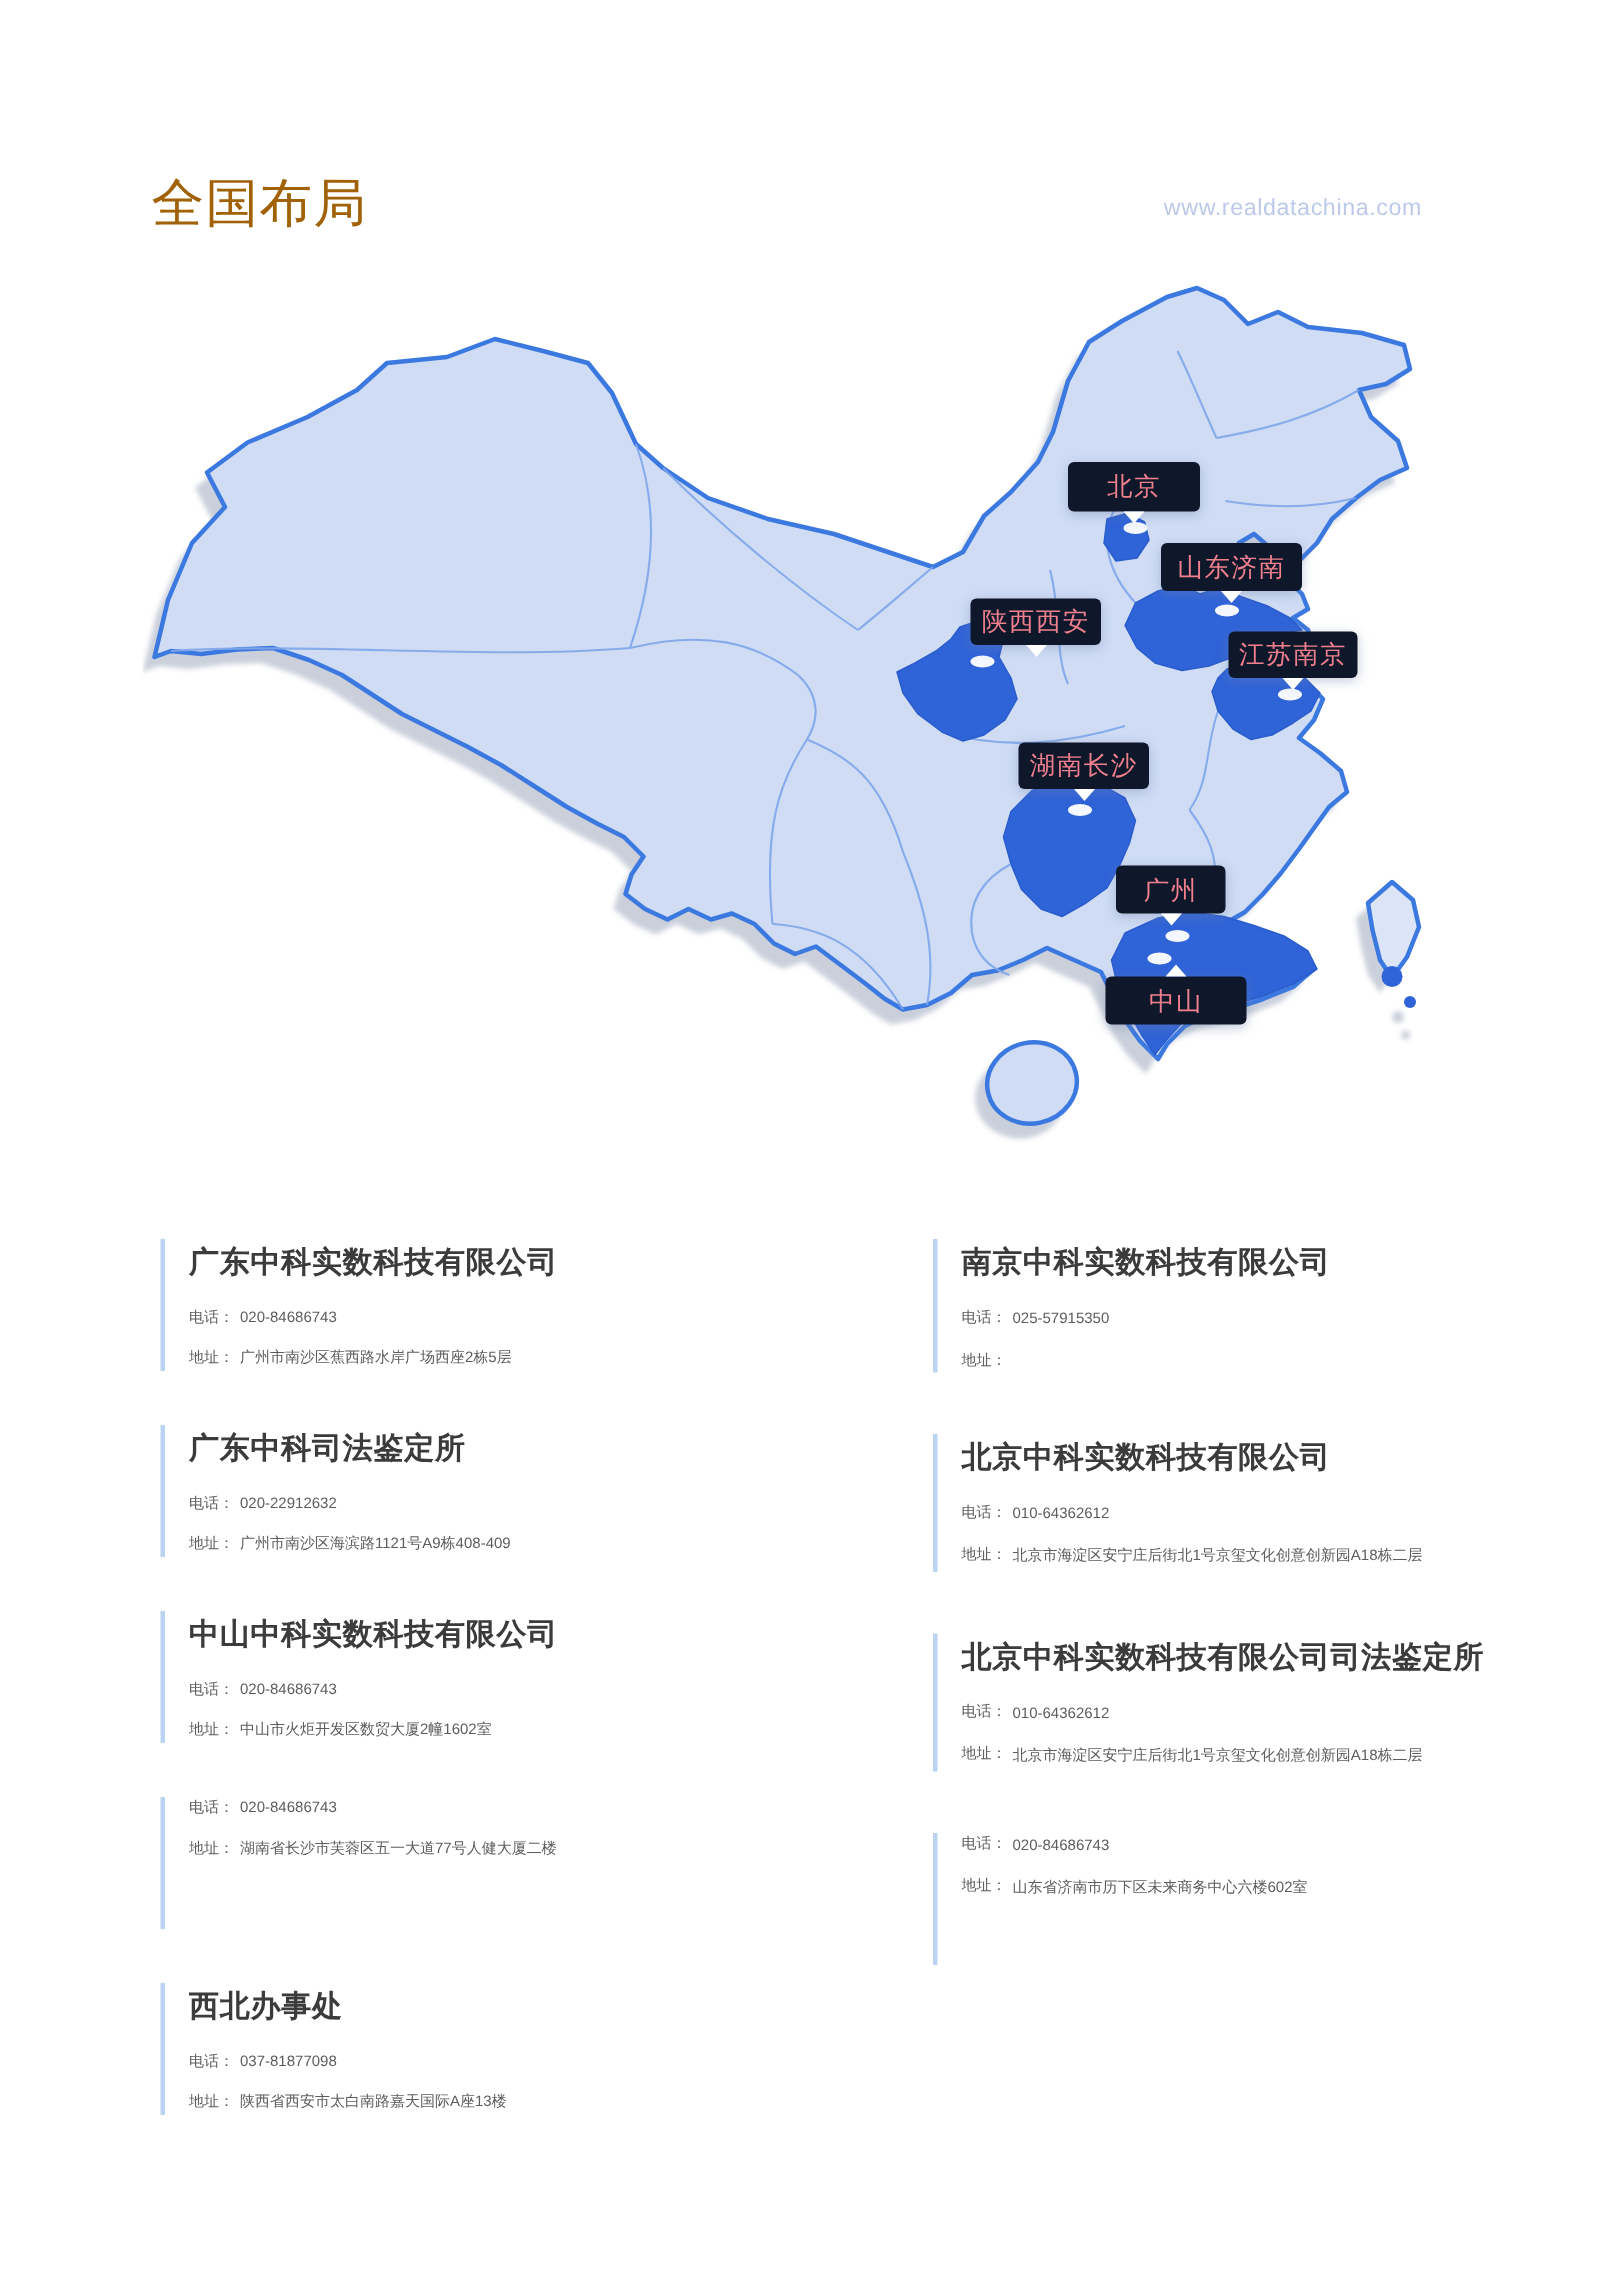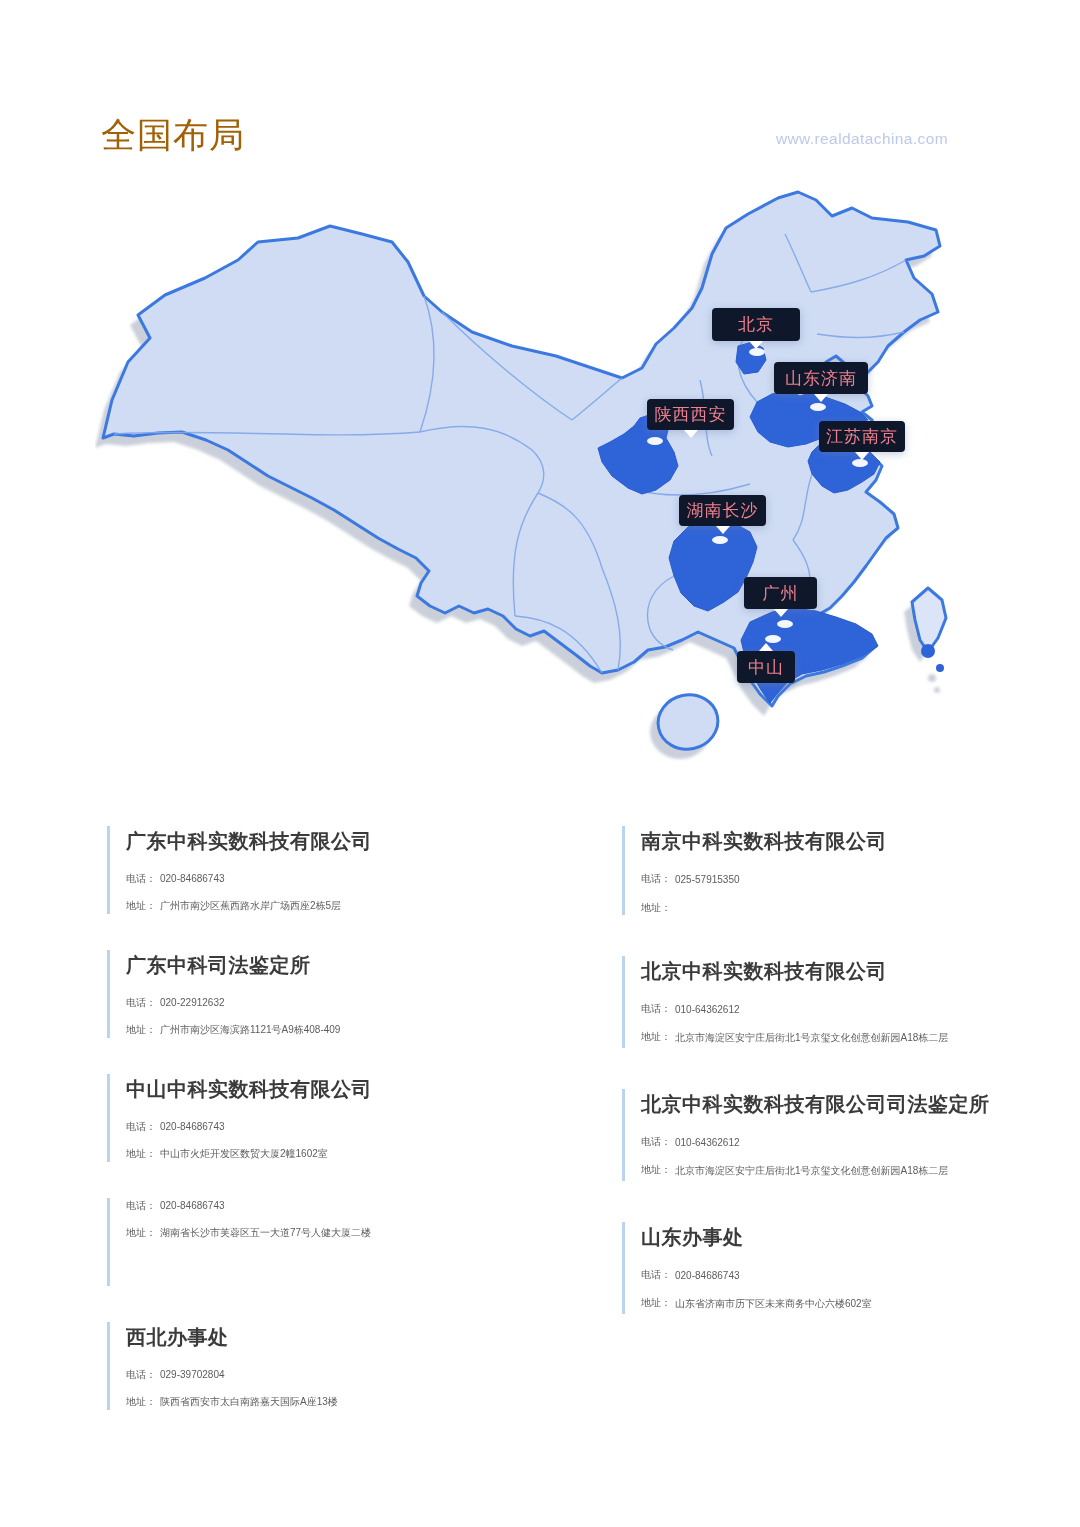--- a/index.html
+++ b/index.html
@@ -139,21 +139,21 @@
     </div>
   <div class="marker" style="left:819px; top:421px; width:86px; height:31px;">
       <span>江苏南京</span>
     </div>
   <div class="marker" style="left:679px; top:495px; width:87px; height:31px;">
       <span>湖南长沙</span>
     </div>
   <div class="marker" style="left:744px; top:577px; width:73px; height:32px;text-align:right;">
       <span>广州</span>
     </div>
-  <div class="marker up" style="left:737px; top:651px; width:58px; height:32px;">
+  <div class="marker up" style="left:737px; top:651px; width:94px; height:32px;">
       <span>中山</span>
     </div>
 
   <div class="col col-left">
 
     <div class="office">
       <div class="office-name">广东中科实数科技有限公司</div>
       <div class="office-row">
           <span class="office-label">电话：</span>
           <span class="office-value">020-84686743</span>
@@ -196,21 +196,21 @@
       <div class="office-row">
           <span class="office-label">地址：</span>
           <span class="office-value">湖南省长沙市芙蓉区五一大道77号人健大厦二楼</span>
         </div>
     </div>
 
     <div class="office">
       <div class="office-name">西北办事处</div>
       <div class="office-row">
           <span class="office-label">电话：</span>
-          <span class="office-value">029-39702804</span>
+          <span class="office-value">037-81877098</span>
         </div>
       <div class="office-row">
           <span class="office-label">地址：</span>
           <span class="office-value">陕西省西安市太白南路嘉天国际A座13楼</span>
         </div>
     </div>
 
   </div>
 
   <div class="col col-right">
@@ -244,21 +244,20 @@
           <span class="office-label">电话：</span>
           <span class="office-value">010-64362612</span>
         </div>
       <div class="office-row">
           <span class="office-label">地址：</span>
           <span class="office-value">北京市海淀区安宁庄后街北1号京玺文化创意创新园A18栋二层</span>
         </div>
     </div>
 
     <div class="office">
-      <div class="office-name">山东办事处</div>
       <div class="office-row">
           <span class="office-label">电话：</span>
           <span class="office-value">020-84686743</span>
         </div>
       <div class="office-row">
           <span class="office-label">地址：</span>
           <span class="office-value">山东省济南市历下区未来商务中心六楼602室</span>
         </div>
     </div>
 

